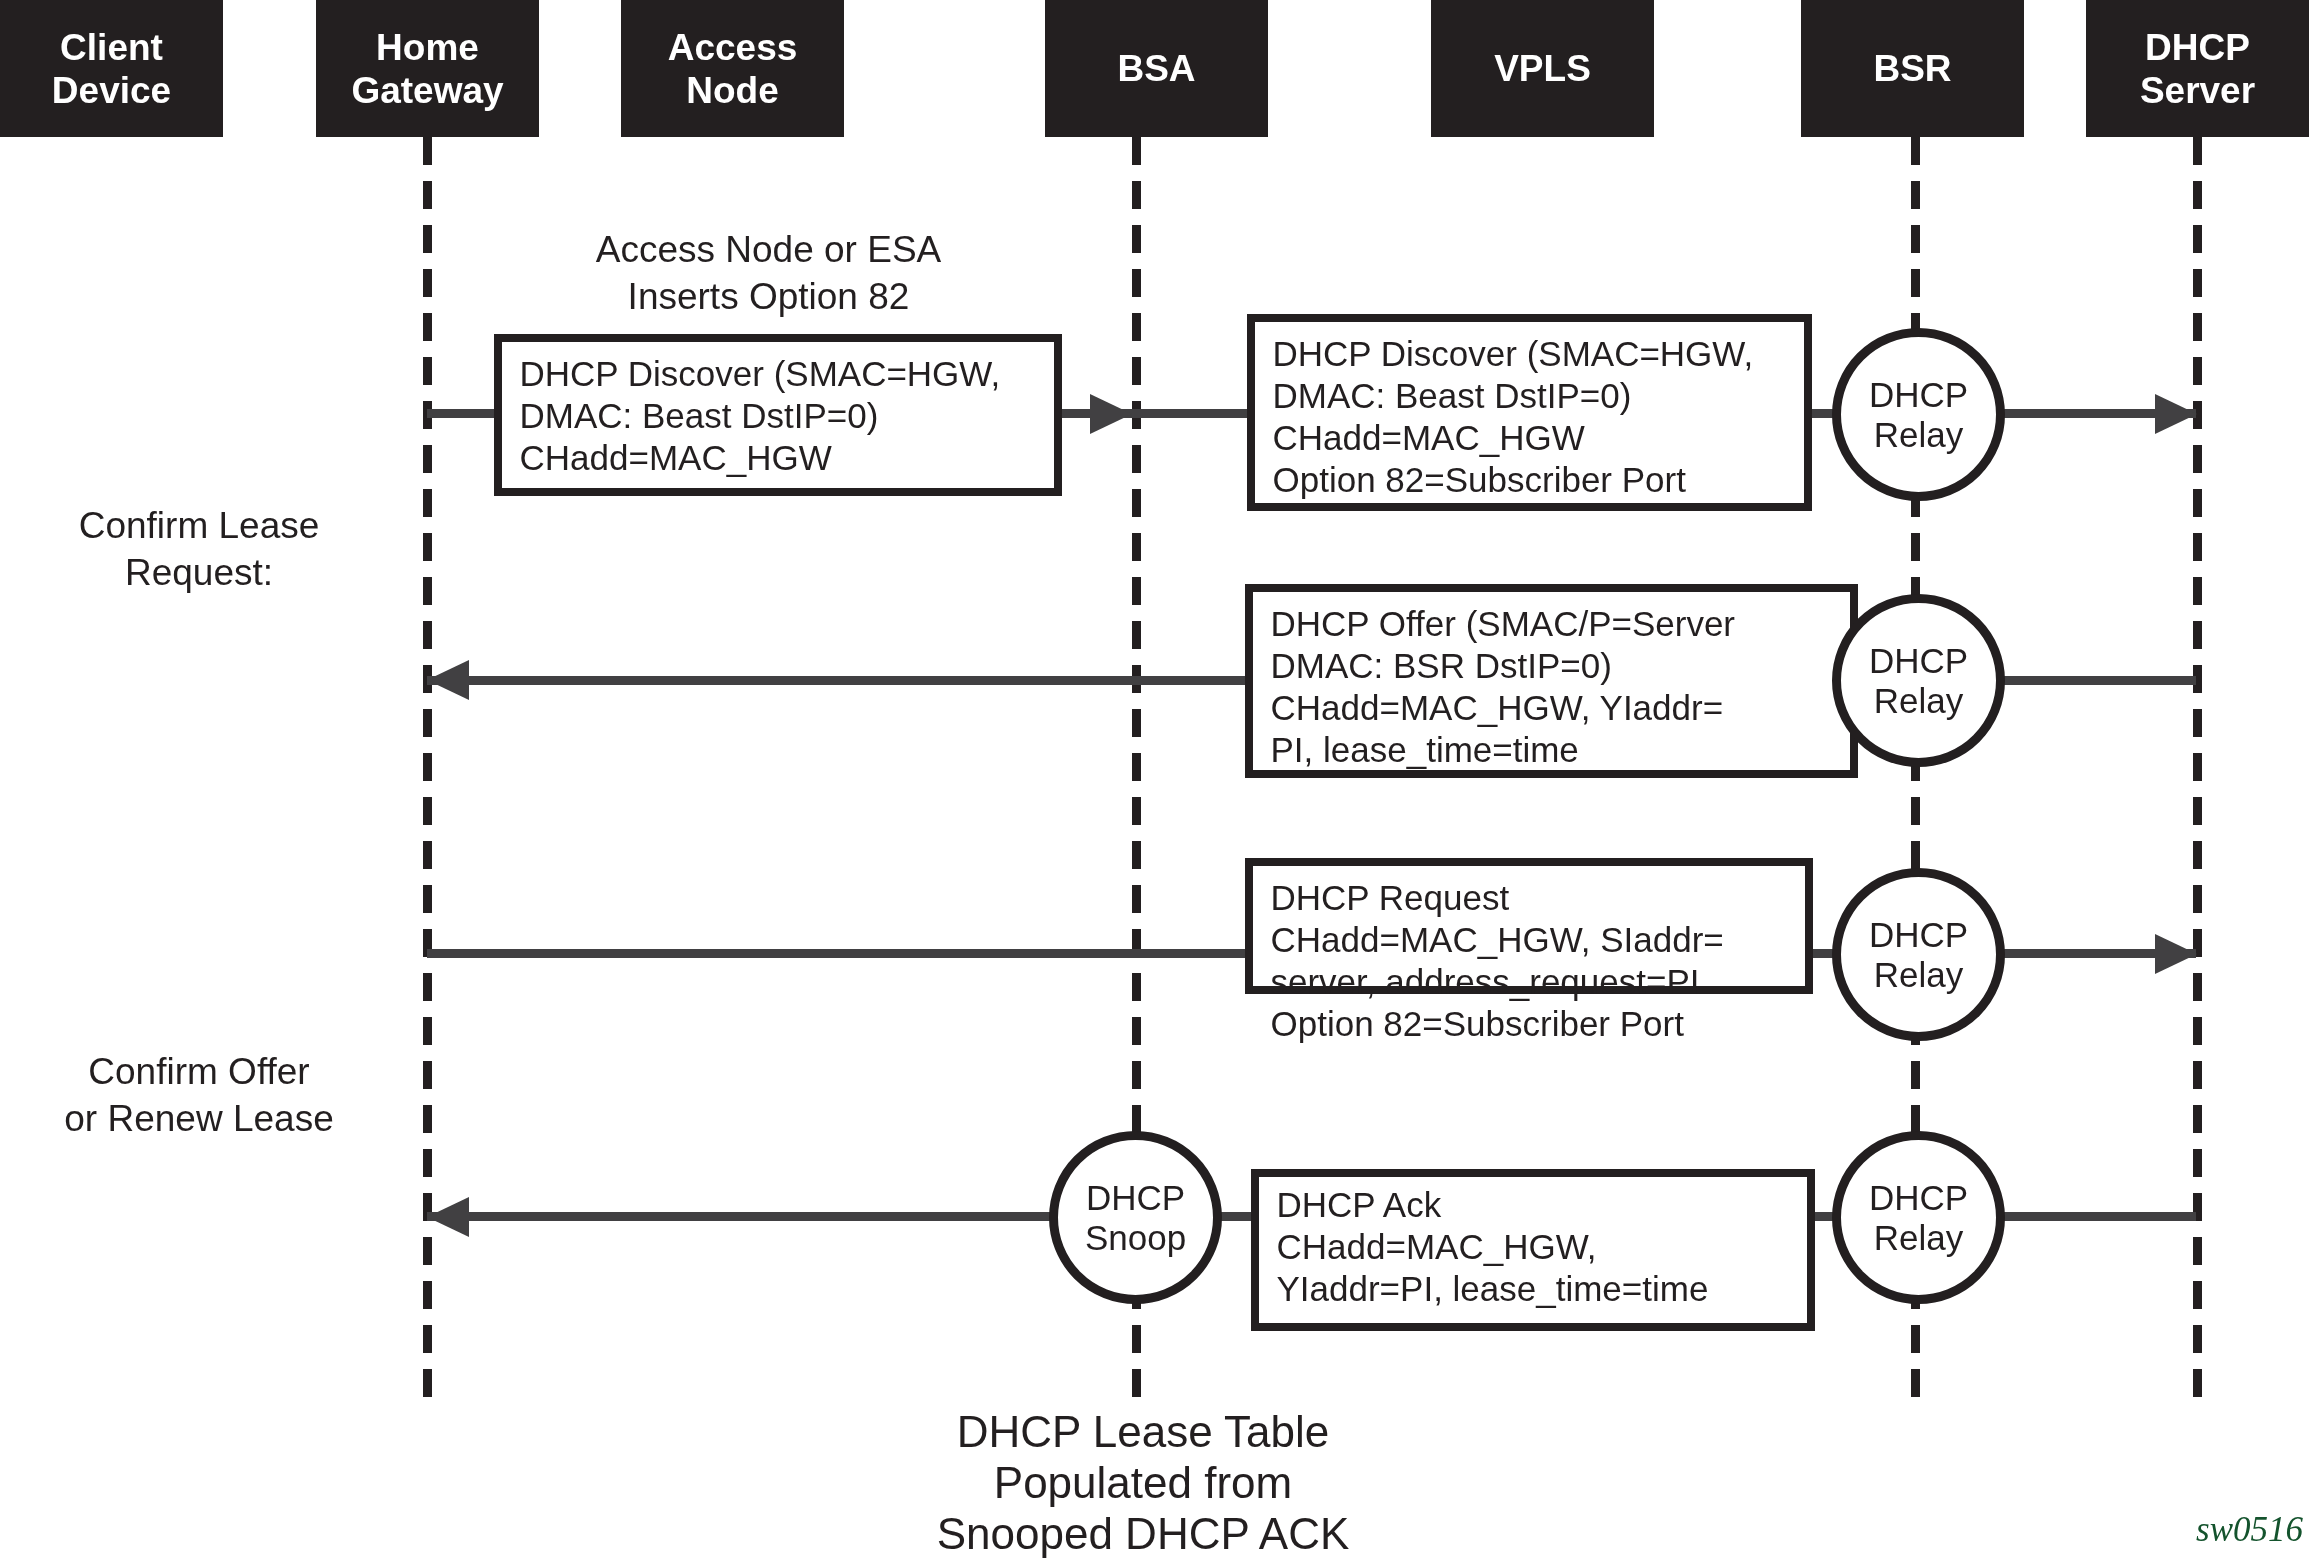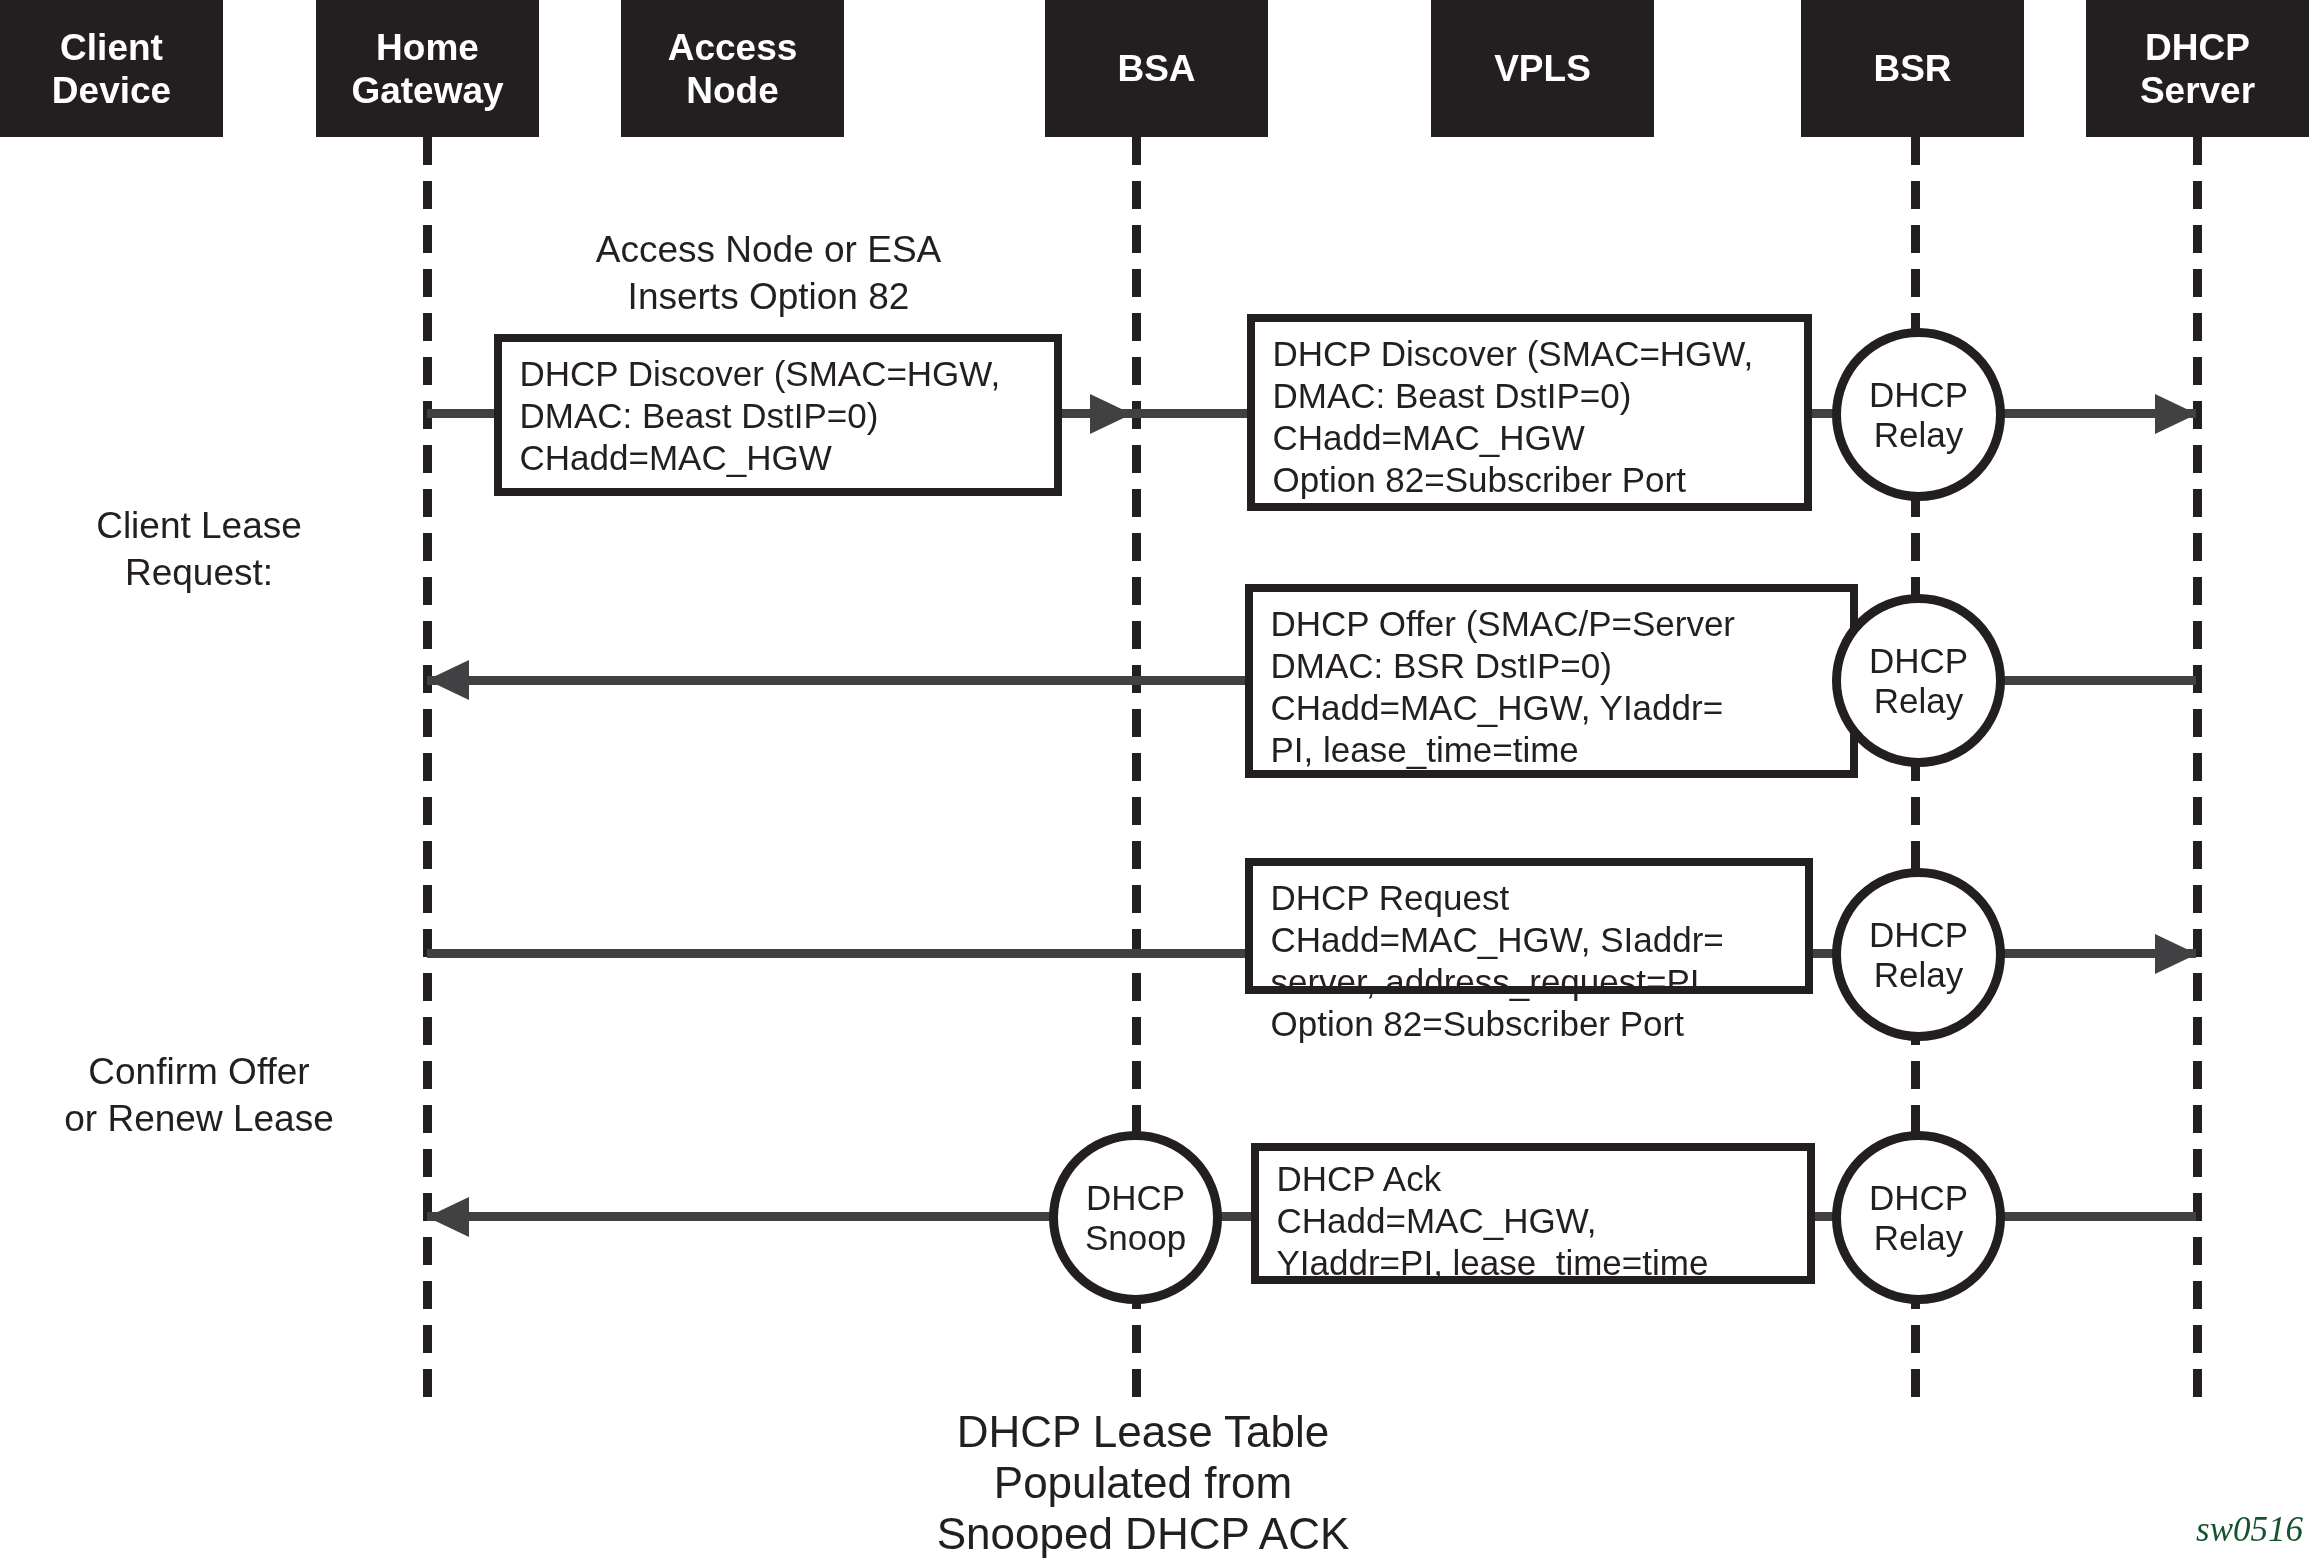--- a/index.html
+++ b/index.html
@@ -75,21 +75,21 @@
 CHadd=MAC_HGW
 Option 82=Subscriber Port</div>
   <div class="msg" style="left:1245px; top:584px;  width:613px; height:194px;">DHCP Offer (SMAC/P=Server
 DMAC: BSR DstIP=0)
 CHadd=MAC_HGW, YIaddr=
 PI, lease_time=time</div>
   <div class="msg" style="left:1245px; top:858px; width:568px; height:136px;">DHCP Request
 CHadd=MAC_HGW, SIaddr=
 server, address_request=PI
 Option 82=Subscriber Port</div>
-  <div class="msg" style="left:1251px; top:1143px; width:564px; height:141px; padding-top:6.7px;">DHCP Ack
+  <div class="msg" style="left:1251px; top:1169px; width:564px; height:162px; padding-top:6.7px;">DHCP Ack
 CHadd=MAC_HGW,
 YIaddr=PI, lease_time=time</div>
 
   <div class="node" style="left:1832px; top:328px;">DHCP
 Relay</div>
   <div class="node" style="left:1832px; top:594px;">DHCP
 Relay</div>
   <div class="node" style="left:1832px; top:868px;">DHCP
 Relay</div>
   <div class="node" style="left:1832px; top:1131px;">DHCP
@@ -104,21 +104,21 @@
   <div class="actor" style="left:621px;">Access
 Node</div>
   <div class="actor" style="left:1025px;margin-left:20px;">BSA</div>
   <div class="actor" style="left:1431px;">VPLS</div>
   <div class="actor" style="left:1801px;">BSR</div>
   <div class="actor" style="left:2086px;">DHCP
 Server</div>
 
   <div class="note" style="left:499px; top:226px; width:539px;">Access Node or ESA
 Inserts Option 82</div>
-  <div class="note" style="left:13.5px; top:502px; width:371px;">Client Lease
+  <div class="note" style="left:13.5px; top:502px; width:371px;">Confirm Lease
 Request:</div>
   <div class="note" style="left:13.5px; top:1048px; width:371px;">Confirm Offer
 or Renew Lease</div>
   <div class="note note-big" style="left:870px; top:1406px; width:546px;">DHCP Lease Table
 Populated from
 Snooped DHCP ACK</div>
 
   <div class="watermark" style="right:16px; top:1510px; position:absolute;">sw0516</div>
 
 </div>

